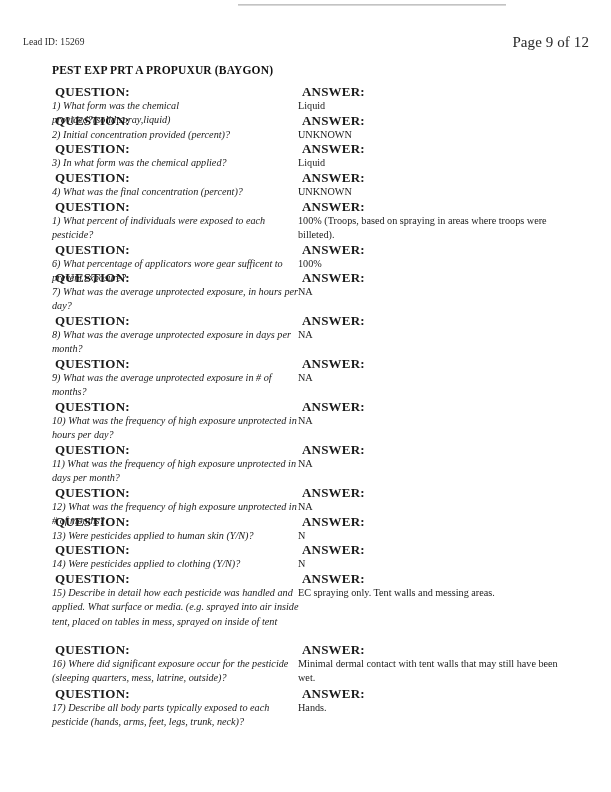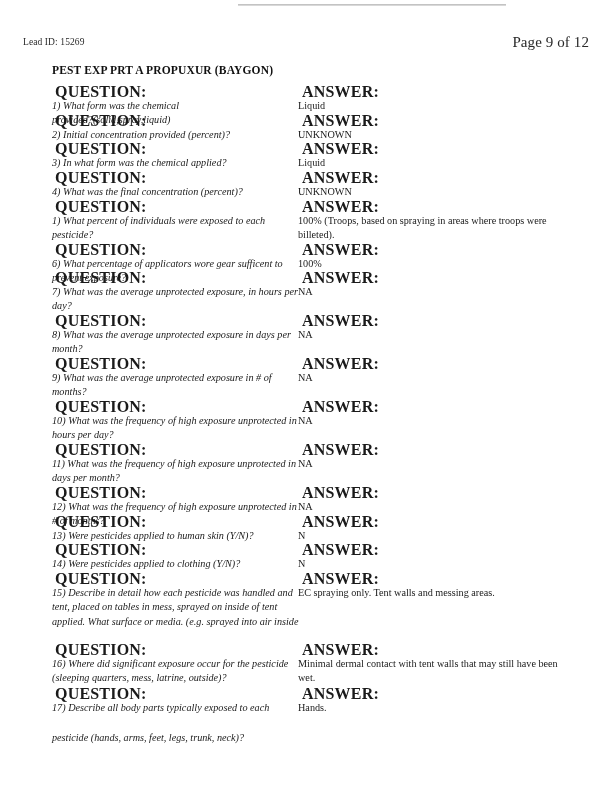--- a/index.html
+++ b/index.html
@@ -114,21 +114,21 @@
     position: absolute;
     left: 298px;
     width: 278px;
     font-size: 10.2px;
     line-height: 14.2px;
     color: #1a1a1a;
   }
 
   .label {
     font-weight: bold;
-    font-size: 16px;
+    font-size: 13px;
     letter-spacing: 0.2px;
     padding-left: 3px;
     display: block;
   }
   .col-a .label {
     padding-left: 4px;
   }
 
   .a-text {
     display: block;
@@ -300,22 +300,22 @@
         </div>
         <div class="col-a" style="top: 458px;">
           <span class="label">ANSWER:</span>
           <span class="a-text">N</span>
         </div>
       </div>
       <div class="qa-block">
         <div class="col-q" style="top: 487px;">
           <span class="label">QUESTION:</span>
           <span class="q-text overflow" style="display: block;">15) Describe in detail how each pesticide was handled and</span>
+          <span class="q-text overflow" style="display: block;">applied.  What surface or media. (e.g. sprayed into air inside</span>
           <span class="q-text overflow" style="display: block;">tent, placed on tables in mess, sprayed on inside of tent</span>
-          <span class="q-text overflow" style="display: block;">applied.  What surface or media. (e.g. sprayed into air inside</span>
         </div>
         <div class="col-a" style="top: 487px;">
           <span class="label">ANSWER:</span>
           <span class="a-text">EC spraying only.  Tent walls and messing areas.</span>
         </div>
       </div>
       <div class="qa-block">
         <div class="col-q" style="top: 558px;">
           <span class="label">QUESTION:</span>
           <span class="q-text overflow" style="display: block;">16) Where did significant exposure occur for the pesticide</span>
@@ -323,21 +323,21 @@
         </div>
         <div class="col-a" style="top: 558px;">
           <span class="label">ANSWER:</span>
           <span class="a-text wrap">Minimal dermal contact with tent walls that may still have been wet.</span>
         </div>
       </div>
       <div class="qa-block">
         <div class="col-q" style="top: 602px;">
           <span class="label">QUESTION:</span>
           <span class="q-text overflow" style="display: block;">17) Describe all body parts typically exposed to each</span>
-          <span class="q-text overflow" style="display: block; margin-top: 16px;">pesticide (hands, arms, feet, legs, trunk, neck)?</span>
+          <span class="q-text overflow" style="display: block;">pesticide (hands, arms, feet, legs, trunk, neck)?</span>
         </div>
         <div class="col-a" style="top: 602px;">
           <span class="label">ANSWER:</span>
           <span class="a-text">Hands.</span>
         </div>
       </div>
     </div>
 
 </div>
 

